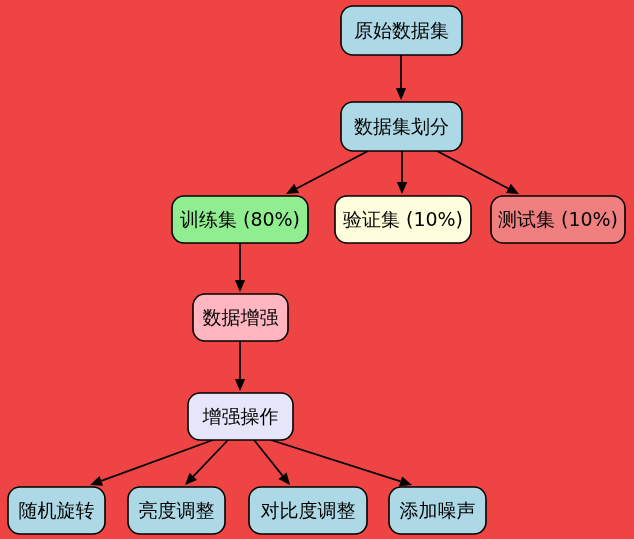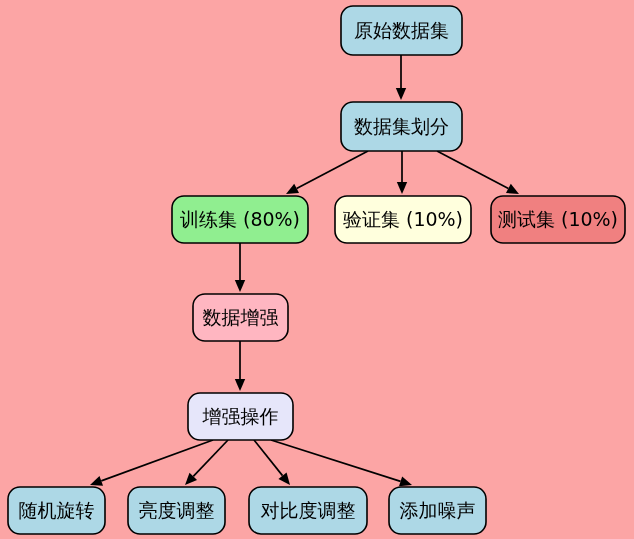--- a/index.html
+++ b/index.html
@@ -4,21 +4,21 @@
 <style>
   html, body {
     margin: 0;
     padding: 0;
     background: #ffffff;
   }
   #canvas-wrap {
     position: relative;
     width: 634px;
     height: 539px;
-    background: #fca5a5;
+    background: #ef4444;
     overflow: hidden;
   }
   svg#flowchart {
     display: block;
     width: 634px;
     height: 539px;
   }
   .node-shape {
     stroke: #000000;
     stroke-width: 1.6;

